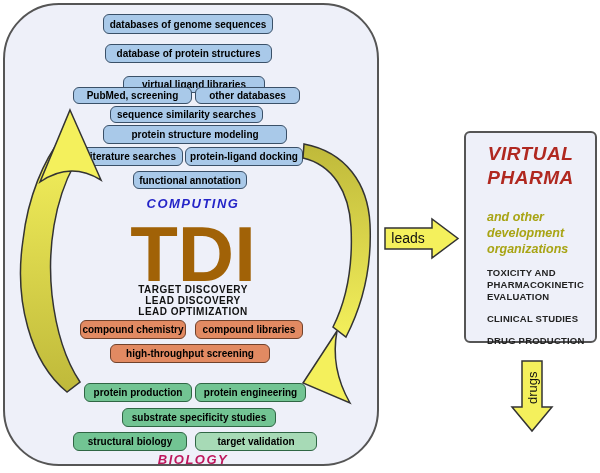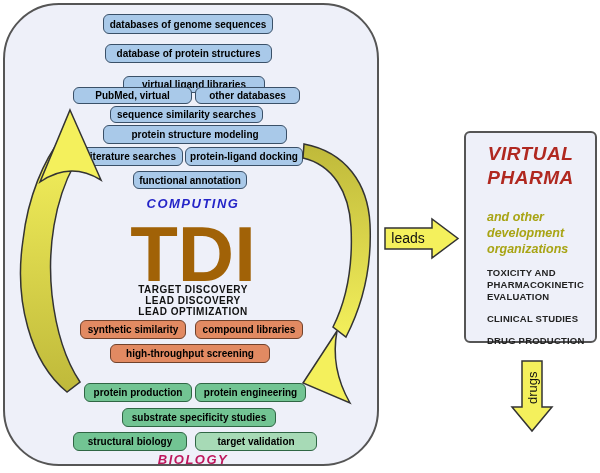--- a/index.html
+++ b/index.html
@@ -69,36 +69,36 @@
 </head>
 <body>
 
 <div id="app">
 
   <div class="cycle">
 
     <div class="bx blue" style="left:98px;top:9px;width:170px;height:20px">databases of genome sequences</div>
     <div class="bx blue" style="left:100px;top:39px;width:167px">database of protein structures</div>
     <div class="bx blue" style="left:118px;top:71px;width:142px;height:17px">virtual ligand libraries</div>
-    <div class="bx blue" style="left:68px;top:82px;width:119px;height:17px">PubMed, virtual</div>
+    <div class="bx blue" style="left:68px;top:82px;width:119px;height:17px">PubMed, screening</div>
     <div class="bx blue" style="left:190px;top:82px;width:105px;height:17px">other databases</div>
     <div class="bx blue" style="left:105px;top:101px;width:153px;height:17px">sequence similarity searches</div>
     <div class="bx blue" style="left:98px;top:120px;width:184px">protein structure modeling</div>
     <div class="bx blue" style="left:75px;top:142px;width:103px">literature searches</div>
     <div class="bx blue" style="left:180px;top:142px;width:118px">protein-ligand docking</div>
     <div class="bx blue" style="left:128px;top:166px;width:114px;height:18px">functional annotation</div>
 
     <div class="seclabel lbl-computing">COMPUTING</div>
 
     <div class="tdi">TDI</div>
     <div class="tdi-line" style="top:290px">LEAD DISCOVERY</div>
     <div class="tdi-line" style="top:279px">TARGET DISCOVERY</div>
     <div class="tdi-line" style="top:301px">LEAD OPTIMIZATION</div>
 
-    <div class="bx orange" style="left:75px;top:315px;width:106px">synthetic similarity</div>
+    <div class="bx orange" style="left:75px;top:315px;width:106px">compound chemistry</div>
     <div class="bx orange" style="left:190px;top:315px;width:108px">compound libraries</div>
     <div class="bx orange" style="left:105px;top:339px;width:160px">high-throughput screening</div>
 
 
     <div class="bx green" style="left:79px;top:378px;width:108px">protein production</div>
     <div class="bx green" style="left:190px;top:378px;width:111px">protein engineering</div>
     <div class="bx green" style="left:117px;top:403px;width:154px">substrate specificity studies</div>
     <div class="bx green" style="left:68px;top:427px;width:114px">structural biology</div>
     <div class="bx green light" style="left:190px;top:427px;width:122px">target validation</div>
 

